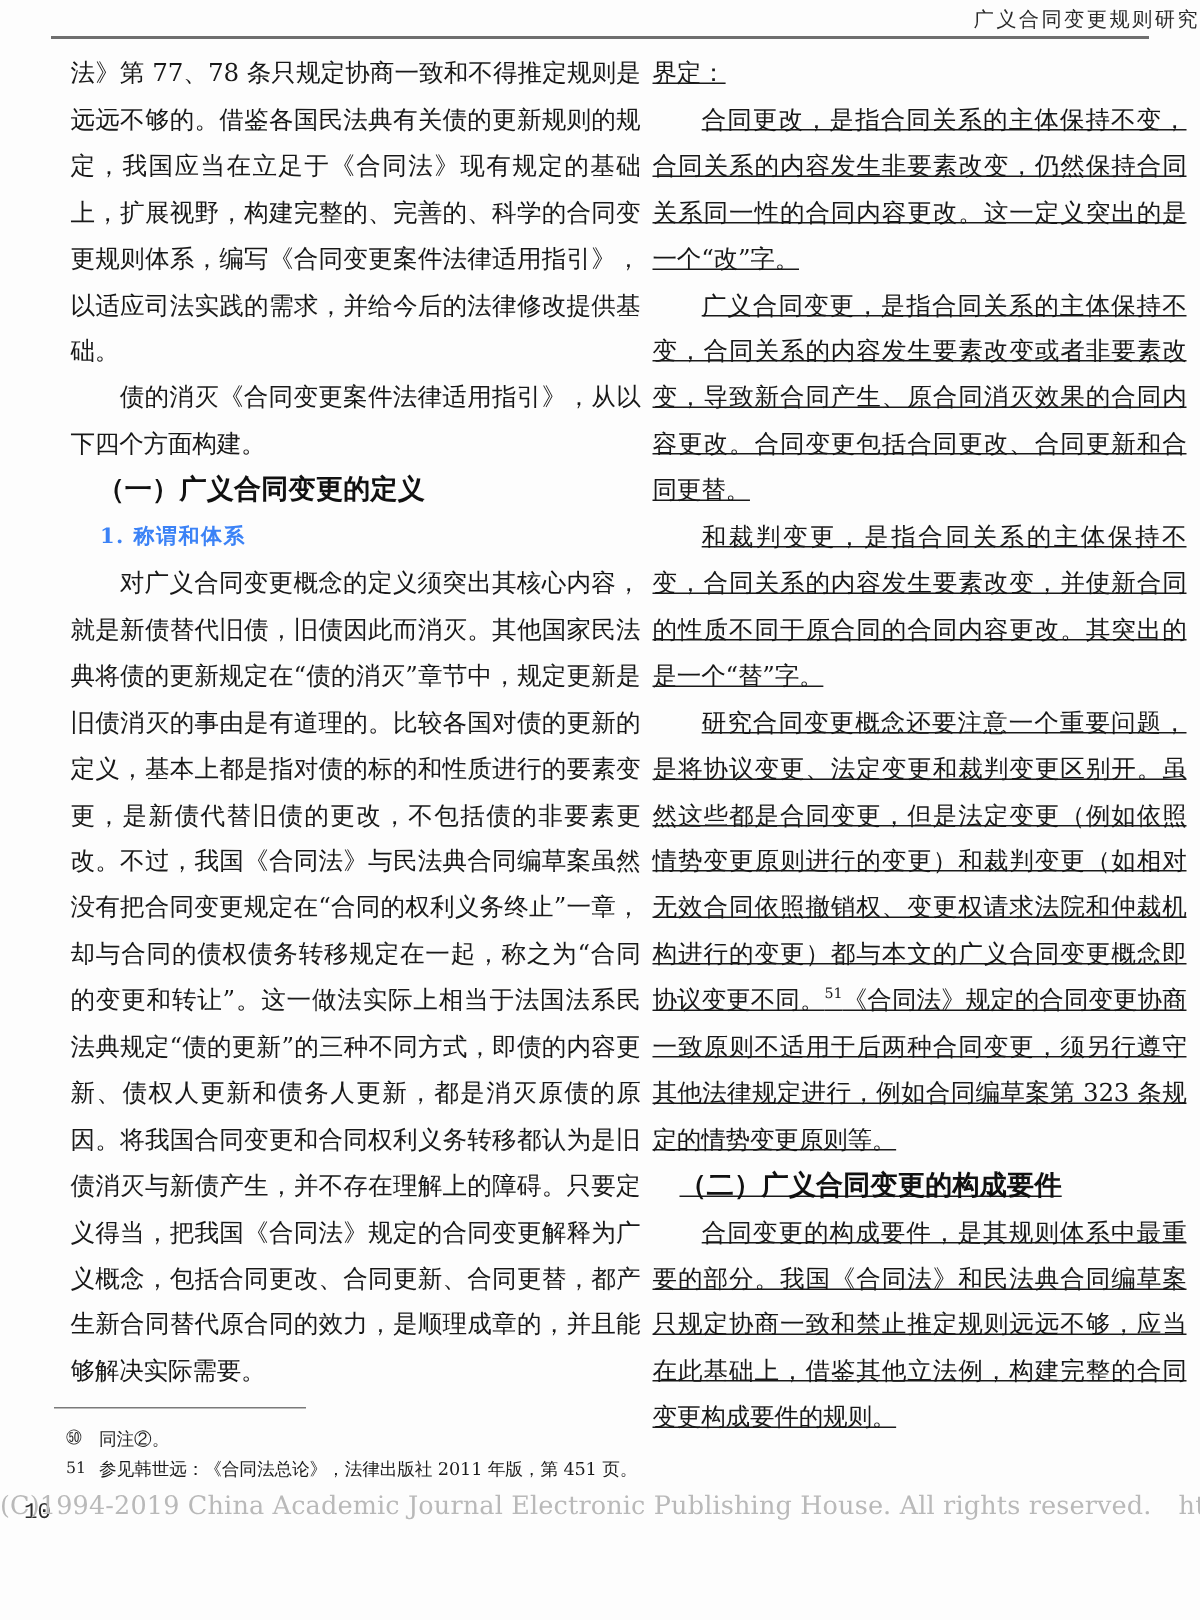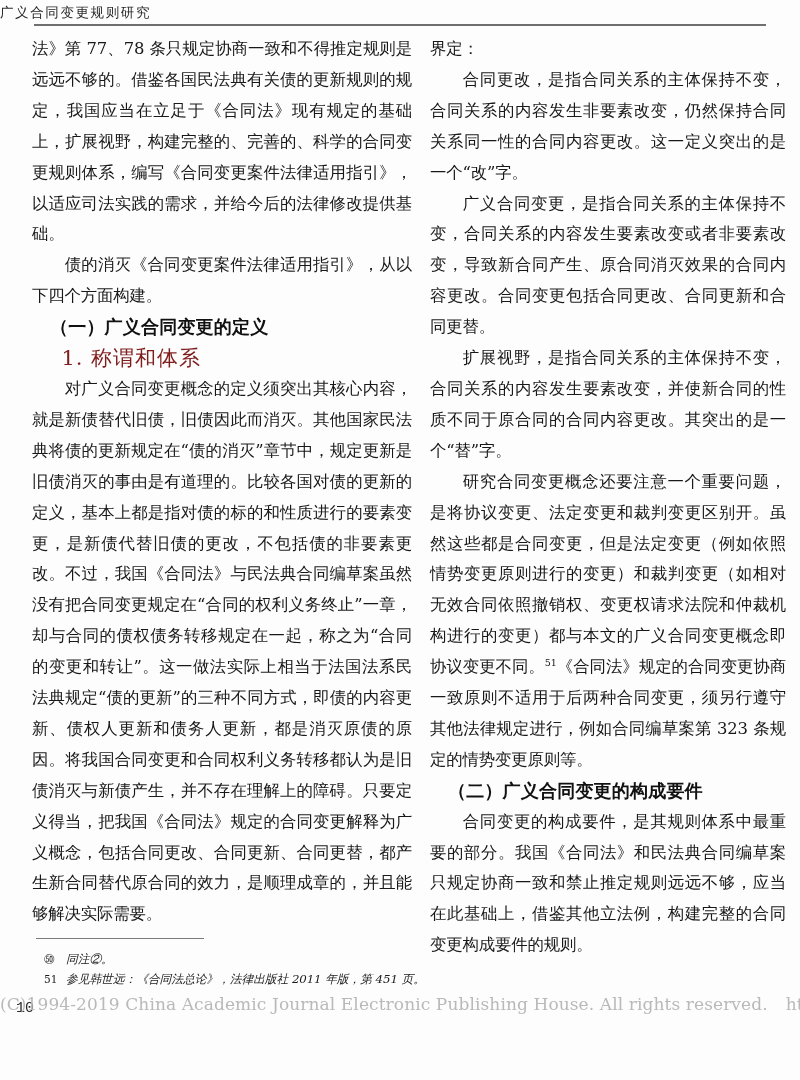--- a/index.html
+++ b/index.html
@@ -20,52 +20,52 @@
     position: absolute;
     inset: 0;
     background: #fdfdfd;
   }
 
   
   .running-head {
     position: absolute;
     top: 4px;
     left: 0;
-    right: 12px;
-    text-align: left;
+    right: 0;
+    text-align: right;
     font-size: 13.5px;
     letter-spacing: 1.6px;
     color: #2a2a2a;
     font-family: "DejaVu Serif", "Liberation Serif", serif;
     font-weight: 500;
   }
   .head-rule {
     position: absolute;
     top: 24px;
     left: 34px;
     right: 34px;
     height: 2px;
     background: #6f6f6f;
   }
 
   
   .columns {
     position: absolute;
     top: 34px;
-    left: 32px;
+    left: 47px;
     right: 22px;
     height: 890px;
     display: flex;
-    gap: 18px;
+    gap: 8px;
   }
   .col {
     width: 380px;
     flex: 0 0 380px;
   }
-  .col.right { width: 356px; flex: 0 0 356px; }
+  .col.right { width: 356px; flex: 0 0 356px; text-decoration: underline; }
 
   p.body {
     margin: 0;
     font-size: 16.4px;
     line-height: 30.9px;
     text-align: justify;
     text-justify: inter-ideograph;
     text-indent: 2em;
     color: #181818;
     font-family: "DejaVu Serif", "Liberation Serif", serif;
@@ -77,26 +77,26 @@
     margin: 0;
     font-size: 18px;
     line-height: 30.9px;
     font-weight: bold;
     text-indent: 1em;
     letter-spacing: 0.2px;
     color: #111;
   }
   h4.subsec {
     margin: 0;
-    font-size: 21px;
+    font-size: 14px;
     line-height: 30.9px;
-    font-weight: normal;
+    font-weight: bold;
     text-indent: 1.4em;
     letter-spacing: 1px;
-    color: #7f1d1d;
+    color: #3b82f6;
   }
 
   sup.fn {
     font-size: 9.5px;
     vertical-align: super;
     line-height: 0;
     letter-spacing: 0;
   }
 
   
@@ -124,21 +124,20 @@
     width: 30px;
     flex: 0 0 30px;
     text-align: left;
     padding-left: 8px;
     box-sizing: border-box;
     font-size: 10.5px;
   }
   .fnote .ftext {
     flex: 1 1 auto;
     letter-spacing: -0.1px;
-    font-style: italic;
   }
 
   
   .page-number {
     position: absolute;
     left: 16px;
     top: 1000px;
     font-size: 15px;
     color: #2a2a2a;
     font-family: Liberation Mono, monospace;
@@ -180,21 +179,21 @@
 
       <p class="body"><span>对广义合同变更概念的定义须突出其核心内容，就是新债替代旧债，旧债因此而消灭。其他国家民法典将债的更新规定在“债的消灭”章节中，规定更新是旧债消灭的事由是有道理的。比较各国对债的更新的定义，基本上都是指对债的标的和性质进行的要素变更，是新债代替旧债的更改，不包括债的非要素更改。不过，我国《合同法》与民法典合同编草案虽然没有把合同变更规定在“合同的权利义务终止”一章，却与合同的债权债务转移规定在一起，称之为“合同的变更和转让”。这一做法实际上相当于法国法系民法典规定“债的更新”的三种不同方式，即债的内容更新、债权人更新和债务人更新，都是消灭原债的原因。将我国合同变更和合同权利义务转移都认为是旧债消灭与新债产生，并不存在理解上的障碍。只要定义得当，把我国《合同法》规定的合同变更解释为广义概念，包括合同更改、合同更新、合同更替，都产生新合同替代原合同的效力，是顺理成章的，并且能够解决实际需要。</span></p>
 
     </div>
 
     <div class="col right">
 
       <p class="body noindent">界定：</p>
       <p class="body">合同更改，是指合同关系的主体保持不变，合同关系的内容发生非要素改变，仍然保持合同关系同一性的合同内容更改。这一定义突出的是一个“改”字。</p>
       <p class="body">广义合同变更，是指合同关系的主体保持不变，合同关系的内容发生要素改变或者非要素改变，导致新合同产生、原合同消灭效果的合同内容更改。合同变更包括合同更改、合同更新和合同更替。</p>
-      <p class="body">扩展视野，是指合同关系的主体保持不变，合同关系的内容发生要素改变，并使新合同的性质不同于原合同的合同内容更改。其突出的是一个“替”字。</p>
+      <p class="body">和裁判变更，是指合同关系的主体保持不变，合同关系的内容发生要素改变，并使新合同的性质不同于原合同的合同内容更改。其突出的是一个“替”字。</p>
 
       <p class="body"><span>研究合同变更概念还要注意一个重要问题，是将协议变更、法定变更和裁判变更区别开。虽然这些都是合同变更，但是法定变更（例如依照情势变更原则进行的变更）和裁判变更（如相对无效合同依照撤销权、变更权请求法院和仲裁机构进行的变更）都与本文的广义合同变更概念即协议变更不同。</span><sup class="fn">51</sup><span>《合同法》规定的合同变更协商一致原则不适用于后两种合同变更，须另行遵守其他法律规定进行，例如合同编草案第 323 条规定的情势变更原则等。</span></p>
 
       <h3 class="sec">（二）广义合同变更的构成要件</h3>
 
       <p class="body">合同变更的构成要件，是其规则体系中最重要的部分。我国《合同法》和民法典合同编草案只规定协商一致和禁止推定规则远远不够，应当在此基础上，借鉴其他立法例，构建完整的合同变更构成要件的规则。</p>
 
     </div>
   </div>
 

